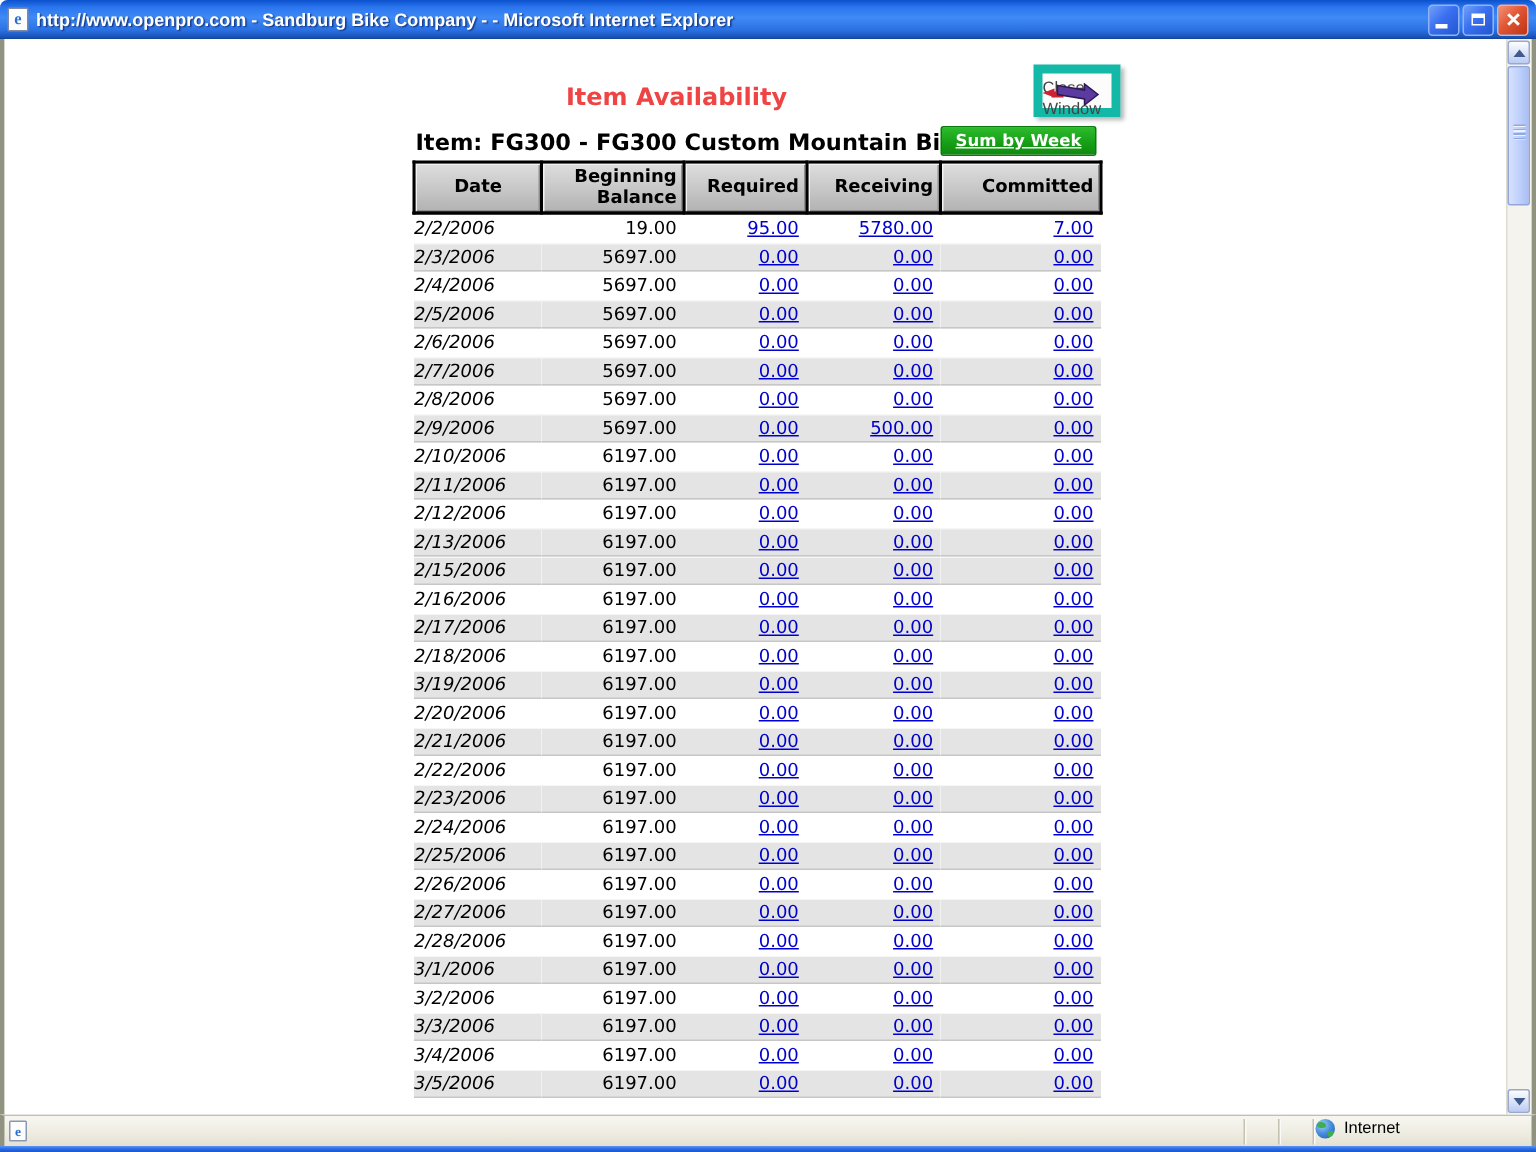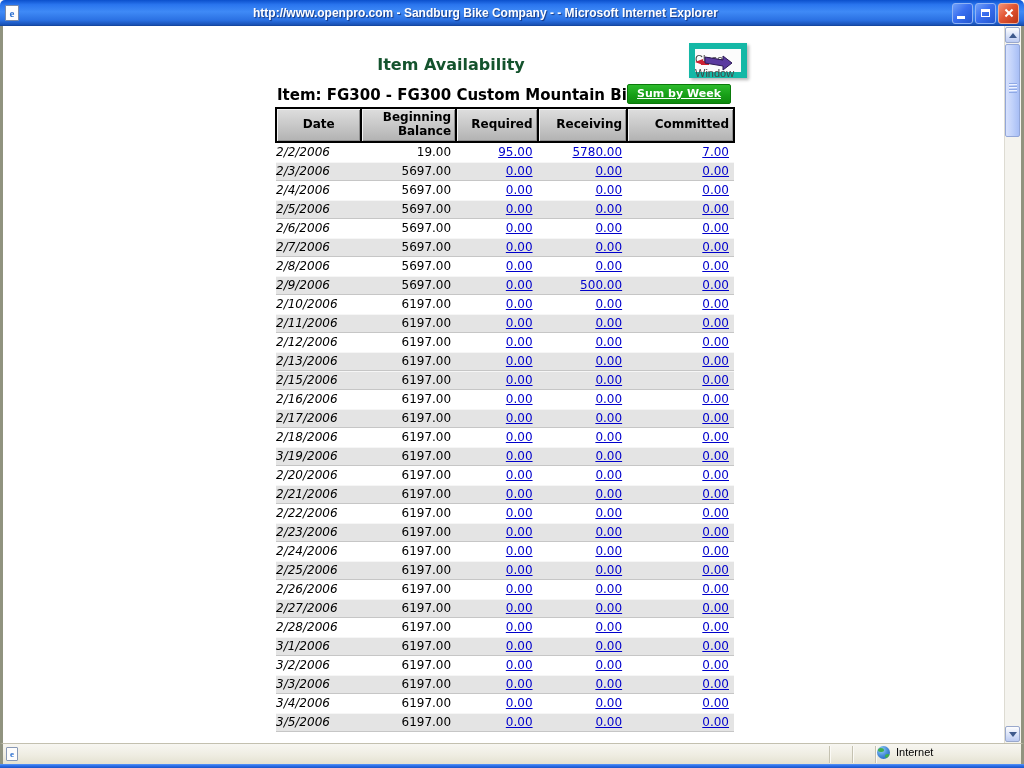--- a/index.html
+++ b/index.html
@@ -18,21 +18,21 @@
     border-radius:5px 5px 0 0;
     display:flex; align-items:center; padding:0 5px; gap:5px;
   }
   .titlebar-icon {
     width:14px; height:16px; background:#fdfdfd; border:1px solid #7a8aa8; border-radius:1px;
     color:#2a6fd0; font:bold 11px/14px "Liberation Serif",serif; text-align:center; flex:0 0 auto;
   }
   .titlebar-title {
     flex:1; color:#fff; font:bold 12px/26px "Liberation Sans",sans-serif;
     text-shadow:1px 1px 1px rgba(0,10,60,.6);
-    white-space:nowrap; overflow:hidden;text-align:center;
+    white-space:nowrap; overflow:hidden;
   }
   .title-buttons { display:flex; gap:2px; }
   .tbtn {
     width:21px; height:21px; border-radius:3px; border:1px solid #8fb3f5;
     display:flex; align-items:center; justify-content:center; position:relative; cursor:default;
   }
   .tbtn-blue { background:linear-gradient(135deg,#70a0f8 0%,#3a6ff0 45%,#2256d0 100%); }
   .tbtn-close { background:linear-gradient(135deg,#f59377 0%,#e25634 45%,#bc3415 100%); border-color:#f0b09a; }
   .glyph-min { position:absolute; left:4px; bottom:4px; width:8px; height:3px; background:#fff; }
   .glyph-restore { width:9px; height:8px; border:1px solid #fff; border-top:3px solid #fff; background:transparent; }
@@ -45,21 +45,21 @@
 
   
   .main {
     flex:1 1 auto; display:flex; background:#fff; overflow:hidden;
     border-left:3px solid #90937f; border-right:3px solid #90937f;
   }
   .page { flex:1 1 auto; position:relative; overflow:hidden; background:#fff; }
 
   .page-heading {
     position:absolute; top:29px; left:0; width:896px; text-align:center;
-    font:bold 16px "DejaVu Sans",sans-serif; color:#14532d;
+    font:bold 16px "DejaVu Sans",sans-serif; color:#ef4444;
   }
   .close-window-button {
     position:absolute; left:686px; top:17px; width:58px; height:35px;
     background:#fcfcfc; border:6px solid #14b8a6; box-shadow:2px 2px 3px #b5b5b5;
     font:11px/1.25 "Liberation Sans",sans-serif; color:#444;
     text-align:left; padding-top:4px; cursor:pointer;
   }
   .close-window-arrow { position:absolute; right:-14px; top:10px; }
   .item-line {
     position:absolute; top:60px; left:274px;

